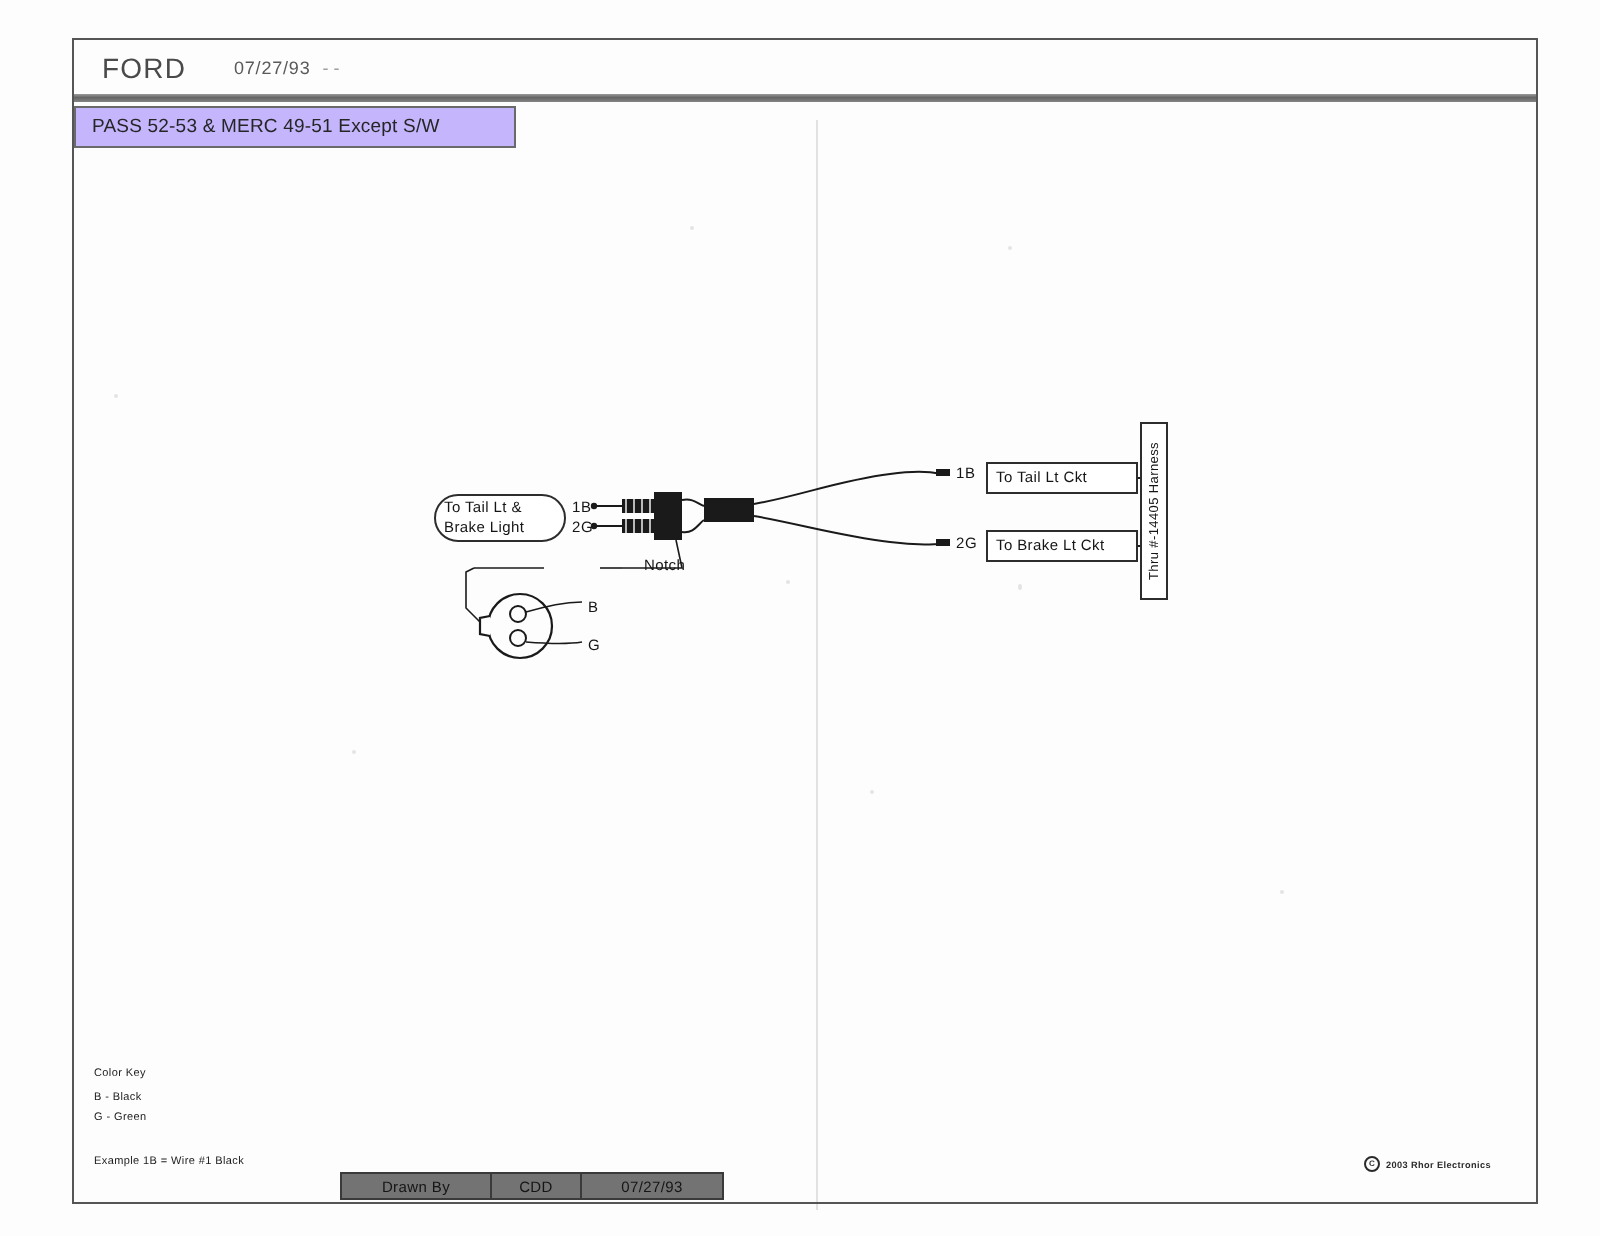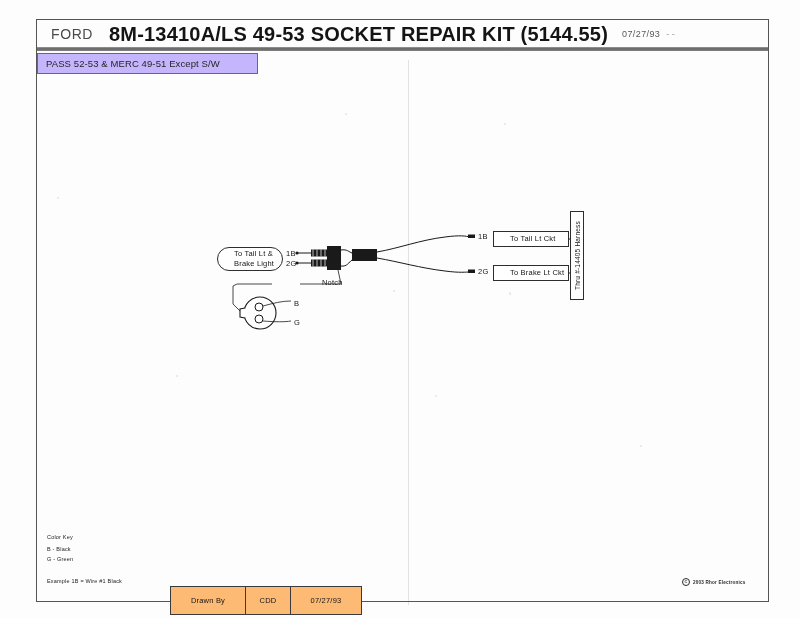--- a/index.html
+++ b/index.html
@@ -120,21 +120,21 @@
     position: absolute;
     border: 1px solid #2d2d2d;
     box-sizing: border-box;
     background: #fff;
     font-size: 7.5px;
     color: #151515;
     letter-spacing: .2px;
     display: flex;
     flex-direction: column;
     justify-content: center;
-    padding-left: 16px;
+    padding-left: 4px;
     line-height: 1.35;
   }
 
   #left-label-box { left: 217px; top: 247px; width: 66px; height: 24px; border-radius: 12px; }
   #tail-ckt-box   { left: 493px; top: 231px; width: 76px; height: 16px;
                     justify-content: center; }
   #brake-ckt-box  { left: 493px; top: 265px; width: 76px; height: 16px;
                     justify-content: center; }
 
   
@@ -208,25 +208,25 @@
     letter-spacing: .2px;
   }
   .colorkey .ck-title { margin-bottom: 2px; }
   .colorkey .ck-example { margin-top: 12px; }
 
   
   .titleblock {
     position: absolute;
     left: 170px;
     top: 586px;
-    height: 29px;
+    height: 14px;
     display: flex;
     border: 1px solid #3a3a3a;
     box-sizing: border-box;
-    background: #fdba74;
+    background: #737373;
     font-size: 7.5px;
     color: #151515;
   }
   .tb-cell {
     display: flex;
     align-items: center;
     justify-content: center;
     padding: 0 6px;
     border-right: 1px solid #3a3a3a;
     letter-spacing: .2px;
@@ -269,21 +269,20 @@
 <div class="scan-speck" style="left:435px; top:395px; width:2px; height:2px;"></div>
 <div class="scan-speck" style="left:640px; top:445px; width:2px; height:2px;"></div>
 <div class="scan-speck" style="left:393px; top:290px; width:2px; height:2px;"></div>
 <div class="scan-speck" style="left:509px; top:292px; width:2px; height:3px;"></div>
 <div class="fold-line"></div>
 
 <div class="frame"></div>
 
 <div class="titlebar">
   <div class="brand">FORD</div>
-  <div class="maintitle">8M-13410A/LS  49-53 SOCKET REPAIR KIT  (5144.55)</div>
   <div class="titledate">07/27/93</div>
   <div class="titledash">- -</div>
 </div>
 <div class="titlerule"></div>
 
 <div class="appbox">PASS 52-53 &amp; MERC 49-51 Except S/W</div>
 
 <svg id="diagram-art" viewBox="0 0 800 618" xmlns="http://www.w3.org/2000/svg">
 
   <line x1="296" y1="253" x2="313" y2="253" stroke="#1a1a1a" stroke-width="1"></line>

